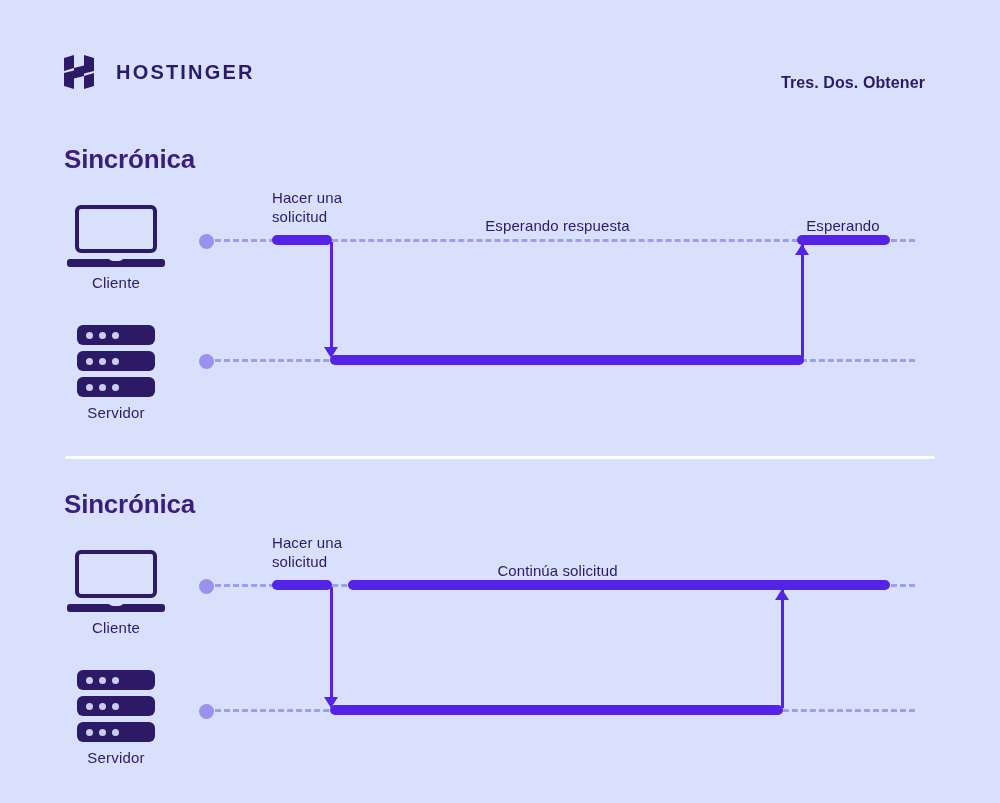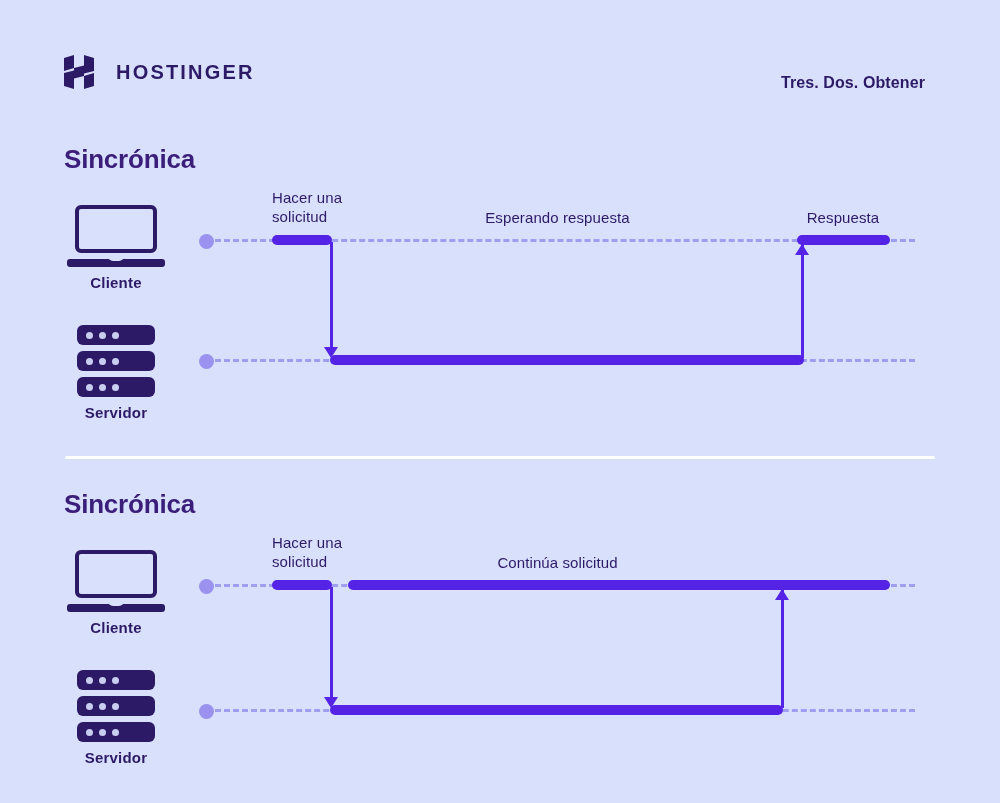--- a/index.html
+++ b/index.html
@@ -69,21 +69,21 @@
 
   .divider {
     position: absolute;
     left: 65px; top: 456px;
     width: 870px; height: 3px;
     background: #ffffff;
     border-radius: 2px;
   }
 
   
-  .actor { position: absolute; width: 160px; text-align: center; font-weight: bold; }
+  .actor { position: absolute; width: 160px; text-align: center; }
   .actor-label {
     font-size: 15px;
     color: #2d1a67;
     margin-top: 7px;
     letter-spacing: .2px;
   }
   .laptop { position: relative; width: 98px; height: 62px; margin: 0 auto; }
   .laptop-screen {
     position: absolute;
     left: 8px; top: 0;
@@ -176,21 +176,21 @@
 
   
   .note {
     position: absolute;
     font-size: 15px;
     line-height: 19px;
     color: #2d1a67;
     white-space: pre-line;
     letter-spacing: .1px;
   }
-  .note-center { text-align: center; }
+  .note-center { text-align: center; margin-top: 8px; }
 </style>
 </head>
 <body>
 
 <div class="page">
 
   <div class="header">
     <div class="brand">
       <svg class="brand-mark" viewBox="0 0 30 34">
         <path d="M0 3 L10 0 L10 13 L20 10.5 L20 0 L30 3 L30 16 L20 18.5 L20 21 L30 18 L30 31 L20 34 L20 21 L10 23.5 L10 34 L0 31 L0 18 L10 15.5 L10 13 L0 16 Z" fill="#2d1a67"></path>
@@ -251,21 +251,21 @@
       <div class="arrow-head"></div>
     </div>
     <div class="arrow arrow-up" style="left:795px; top:124px; height:114px;">
       <div class="arrow-stem" style="height:114px;"></div>
       <div class="arrow-head"></div>
     </div>
 
     <div class="note" style="left:272px; top:68px;">Hacer una
 solicitud</div>
     <div class="note note-center" style="left:425px; top:88px; width:265px;">Esperando respuesta</div>
-    <div class="note note-center" style="left:753px; top:88px; width:180px;">Respuesta</div>
+    <div class="note note-center" style="left:753px; top:88px; width:180px;">Esperando</div>
   </div>
 
   <div class="divider"></div>
 
   <div class="section section-async">
     <div class="section-title">Sincrónica</div>
 
     <div class="actor" style="left:36px; top:85px;">
       <div class="laptop">
         <div class="laptop-screen"></div>

